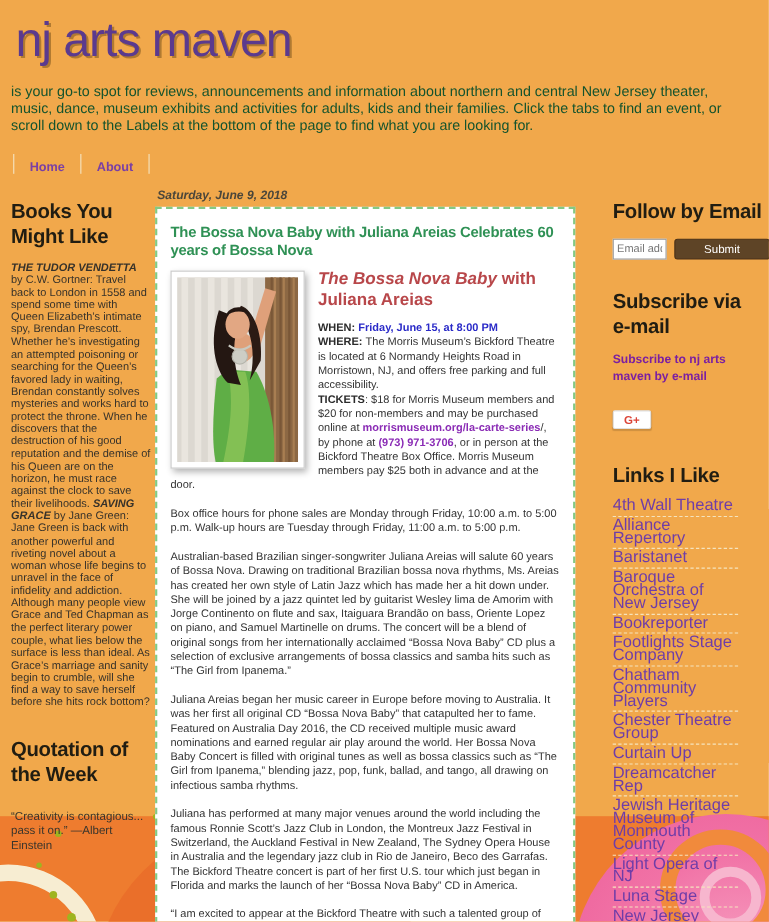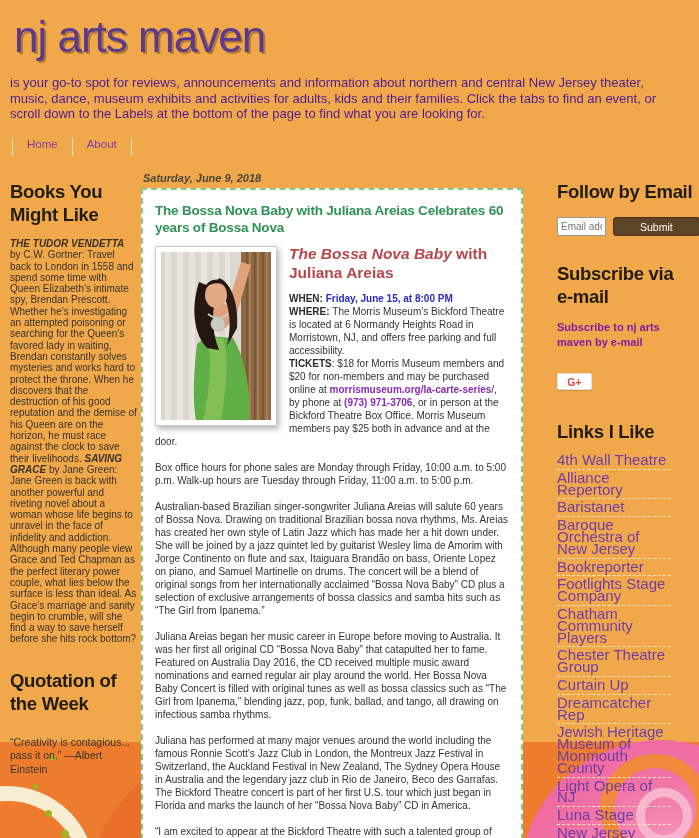--- a/index.html
+++ b/index.html
@@ -25,23 +25,23 @@
   .d5 { left: 139px; top: 740px; width: 5px; height: 5px; }
   .d6 { left: 147px; top: 720px; width: 4px; height: 4px; }
   
   .site-title {
     position: absolute; left: 14px; top: 12px; z-index: 2;
     font-size: 44px; font-weight: normal; letter-spacing: -1px;
     color: #5B3A8E; text-shadow: 2px 2px 0 rgba(122,84,30,.55);
   }
   .tagline {
     position: absolute; left: 10px; top: 75px; width: 648px; z-index: 2;
-    font-size: 13px; line-height: 15.6px; color: #4c1d95;
-  }
-  .tabs { position: absolute; left: 12px; top: 138px; z-index: 2; display: flex; align-items: flex-start; height: 20px; }
+    font-size: 13px; line-height: 15.6px; color: #14532d;
+  }
+  .tabs { position: absolute; left: 12px; top: 138px; z-index: 2; display: flex; align-items: flex-end; height: 20px; font-weight: bold; }
   .tab-sep { width: 1px; height: 18px; background: #F4E4C2; }
   .tab { font-size: 11.5px; color: #7A3FA5; padding: 0 14px; cursor: pointer; }
   
   .h-big { font-size: 18.5px; line-height: 23px; font-weight: bold; color: #211D12; letter-spacing: -0.3px; }
   
   .left-sb { position: absolute; left: 10px; top: 180px; width: 127px; z-index: 2; }
   .books-text { margin-top: 12px; font-size: 10px; line-height: 11.3px; color: #37322A; }
   .book-title { font-weight: bold; font-style: italic; }
   .quote-head { margin-top: 24px; }
   .quote-text { margin-top: 21px; font-size: 10.5px; line-height: 13.5px; color: #3A352C; }

